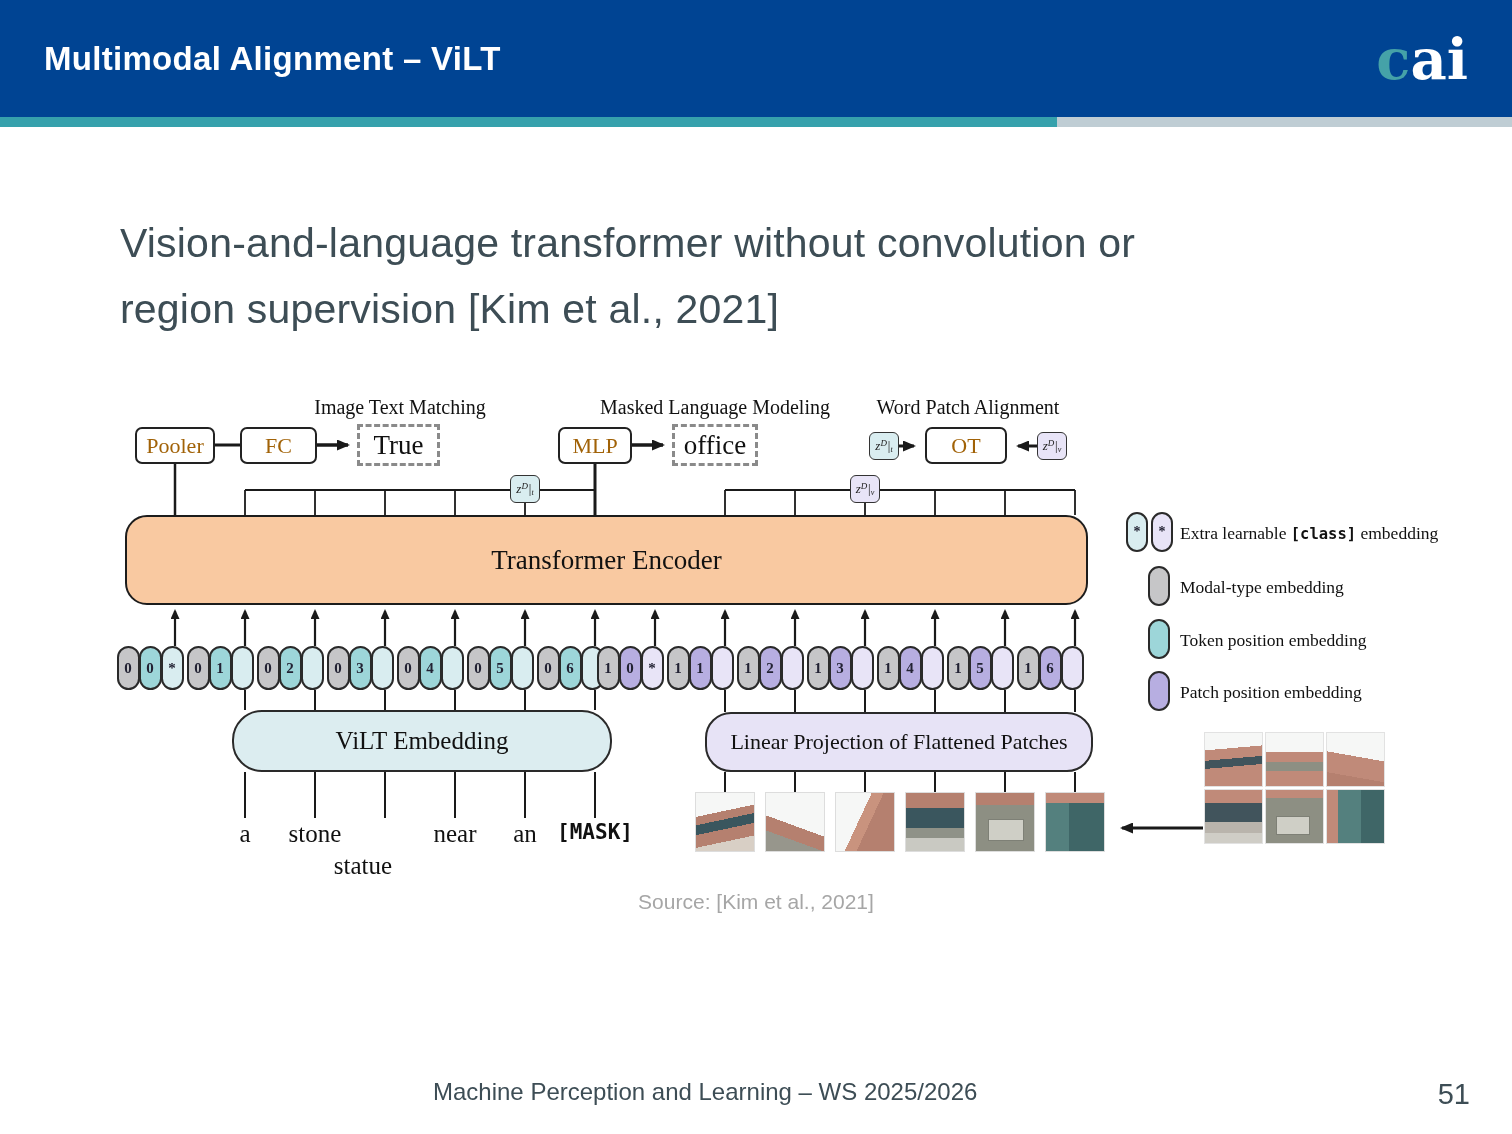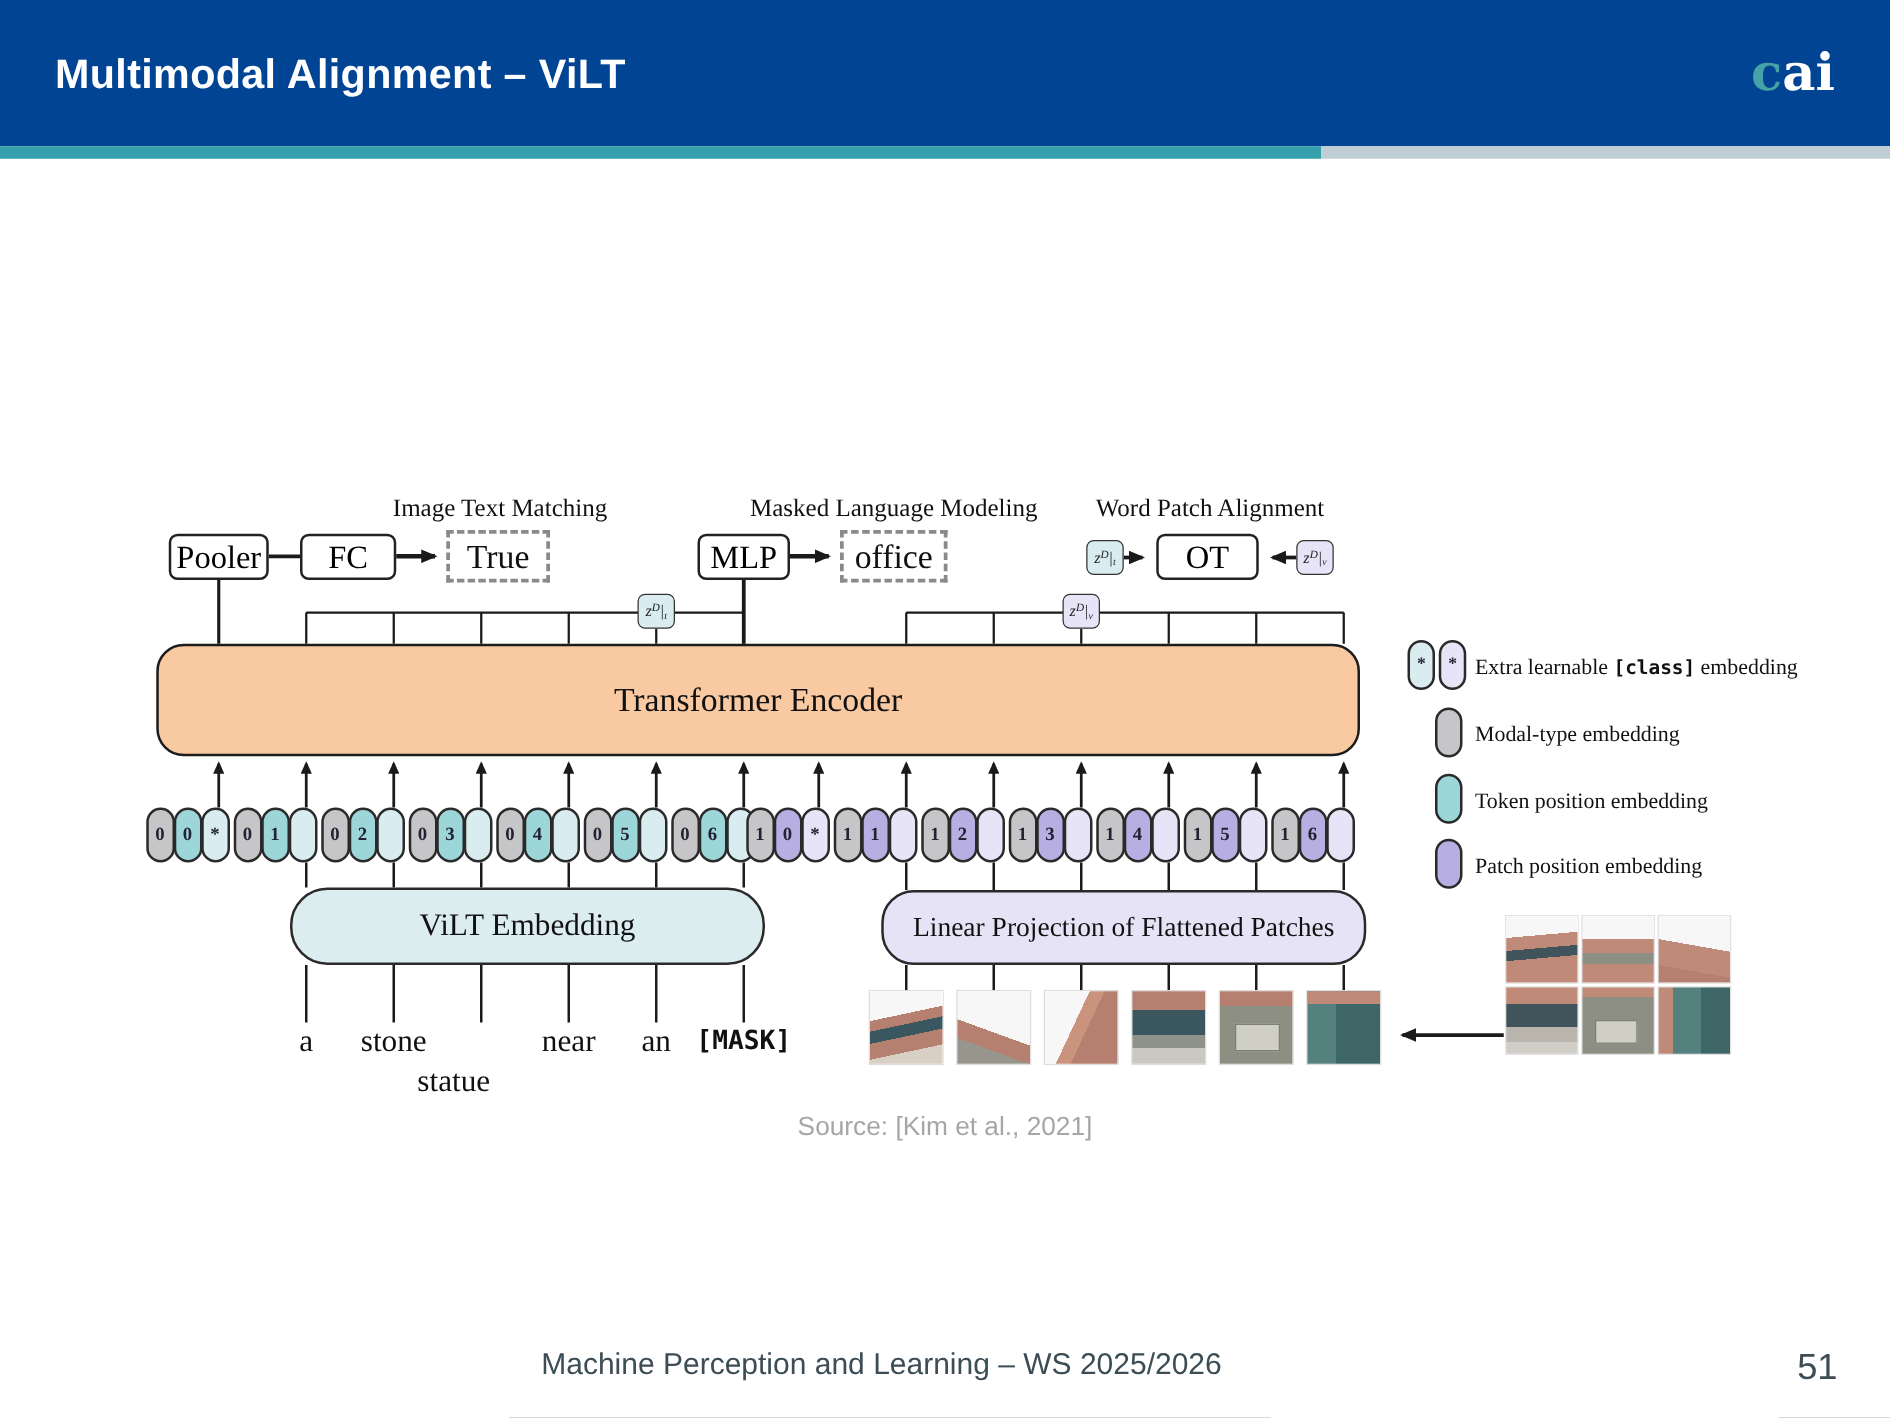--- a/index.html
+++ b/index.html
@@ -10,36 +10,36 @@
     --pill-purple:#b7aee1; --pill-lavender:#e8e4f7; --source-gray:#a6a6a6;
   }
   *{margin:0;padding:0;box-sizing:border-box;}
   body{background:#666;font-family:"Liberation Sans",sans-serif;}
   #page{position:relative;width:1512px;height:1134px;background:#fff;overflow:hidden;margin:0 auto;}
 
   
   #hdr{position:absolute;left:0;top:0;width:1512px;height:117px;background:var(--header-blue);
        display:flex;align-items:center;justify-content:space-between;padding:0 44px;}
   #hdr .title{color:#fff;font-size:33px;font-weight:600;letter-spacing:.3px;}
-  #hdr .logo{font-family:"DejaVu Serif",serif;font-weight:bold;font-size:41px;line-height:1;}
+  #hdr .logo{font-family:"DejaVu Serif",serif;font-weight:bold;font-size:56px;line-height:1;}
   #hdr .logo .c{color:var(--logo-teal);} #hdr .logo .ai{color:#fff;}
   #accent{position:absolute;left:0;top:117px;width:1512px;height:10px;display:flex;}
   #accent .t{width:1057px;height:10px;background:var(--accent-teal);}
   #accent .g{flex:1;height:10px;background:var(--accent-gray);}
 
   
   #heading{position:absolute;left:120px;top:210px;color:var(--heading-text);
            font-size:41px;font-weight:300;line-height:66px;letter-spacing:.2px;}
 
   
   #fig{position:absolute;left:0;top:390px;width:1512px;height:480px;font-family:"Liberation Serif",serif;}
   #fig svg{position:absolute;left:0;top:0;z-index:0;}
   .tlabel{position:absolute;top:6px;transform:translateX(-50%);font-size:20px;color:#111;z-index:2;white-space:nowrap;}
   .box{position:absolute;background:#fff;border:2.5px solid #222;border-radius:7px;z-index:2;
-       display:flex;align-items:center;justify-content:center;font-size:26px;color:#000000;}
+       display:flex;align-items:center;justify-content:center;font-size:22px;color:#a16207;}
   .dashed{position:absolute;border:3px dashed #8a8a8a;z-index:2;background:#fff;
        display:flex;align-items:center;justify-content:center;font-size:27px;color:#111;}
   .zbox{position:absolute;width:30px;height:28px;border:1.5px solid #333;border-radius:6px;z-index:2;
        display:flex;align-items:center;justify-content:center;font-size:13px;font-style:italic;color:#222;}
   .zbox sup{font-size:9px;margin-top:-7px;} .zbox sub{font-size:8px;margin-bottom:-6px;font-style:italic;}
   .zcyan{background:var(--pill-cyan);} .zlav{background:var(--pill-lavender);}
   #encoder{position:absolute;left:125px;top:125px;width:963px;height:90px;z-index:1;
        background:var(--encoder-peach);border:2.5px solid #1c1c1c;border-radius:22px;
        display:flex;align-items:center;justify-content:center;font-size:27px;color:#111;}
   .pill-row{position:absolute;left:0;top:256px;width:1512px;height:44px;z-index:2;}
@@ -99,20 +99,24 @@
 
   <div id="hdr">
     <div class="title">Multimodal Alignment – ViLT</div>
     <div class="logo"><span class="c">c</span><span class="ai">ai</span></div>
   </div>
   <div id="accent">
     <div class="t"></div>
     <div class="g"></div>
   </div>
 
+  <div id="heading">
+    <div>Vision-and-language transformer without convolution or</div>
+    <div>region supervision [Kim et al., 2021]</div>
+  </div>
 
   <div id="fig">
 
     <svg width="1512" height="480" viewBox="0 0 1512 480">
       <defs>
         <marker id="ah" markerWidth="13" markerHeight="11" refX="11" refY="5.5" orient="auto" markerUnits="userSpaceOnUse">
           <path d="M0,0 L13,5.5 L0,11 z" fill="#1a1a1a"></path>
         </marker>
         <marker id="ah2" markerWidth="10" markerHeight="9" refX="8" refY="4.5" orient="auto" markerUnits="userSpaceOnUse">
           <path d="M0,0 L10,4.5 L0,9 z" fill="#1a1a1a"></path>

